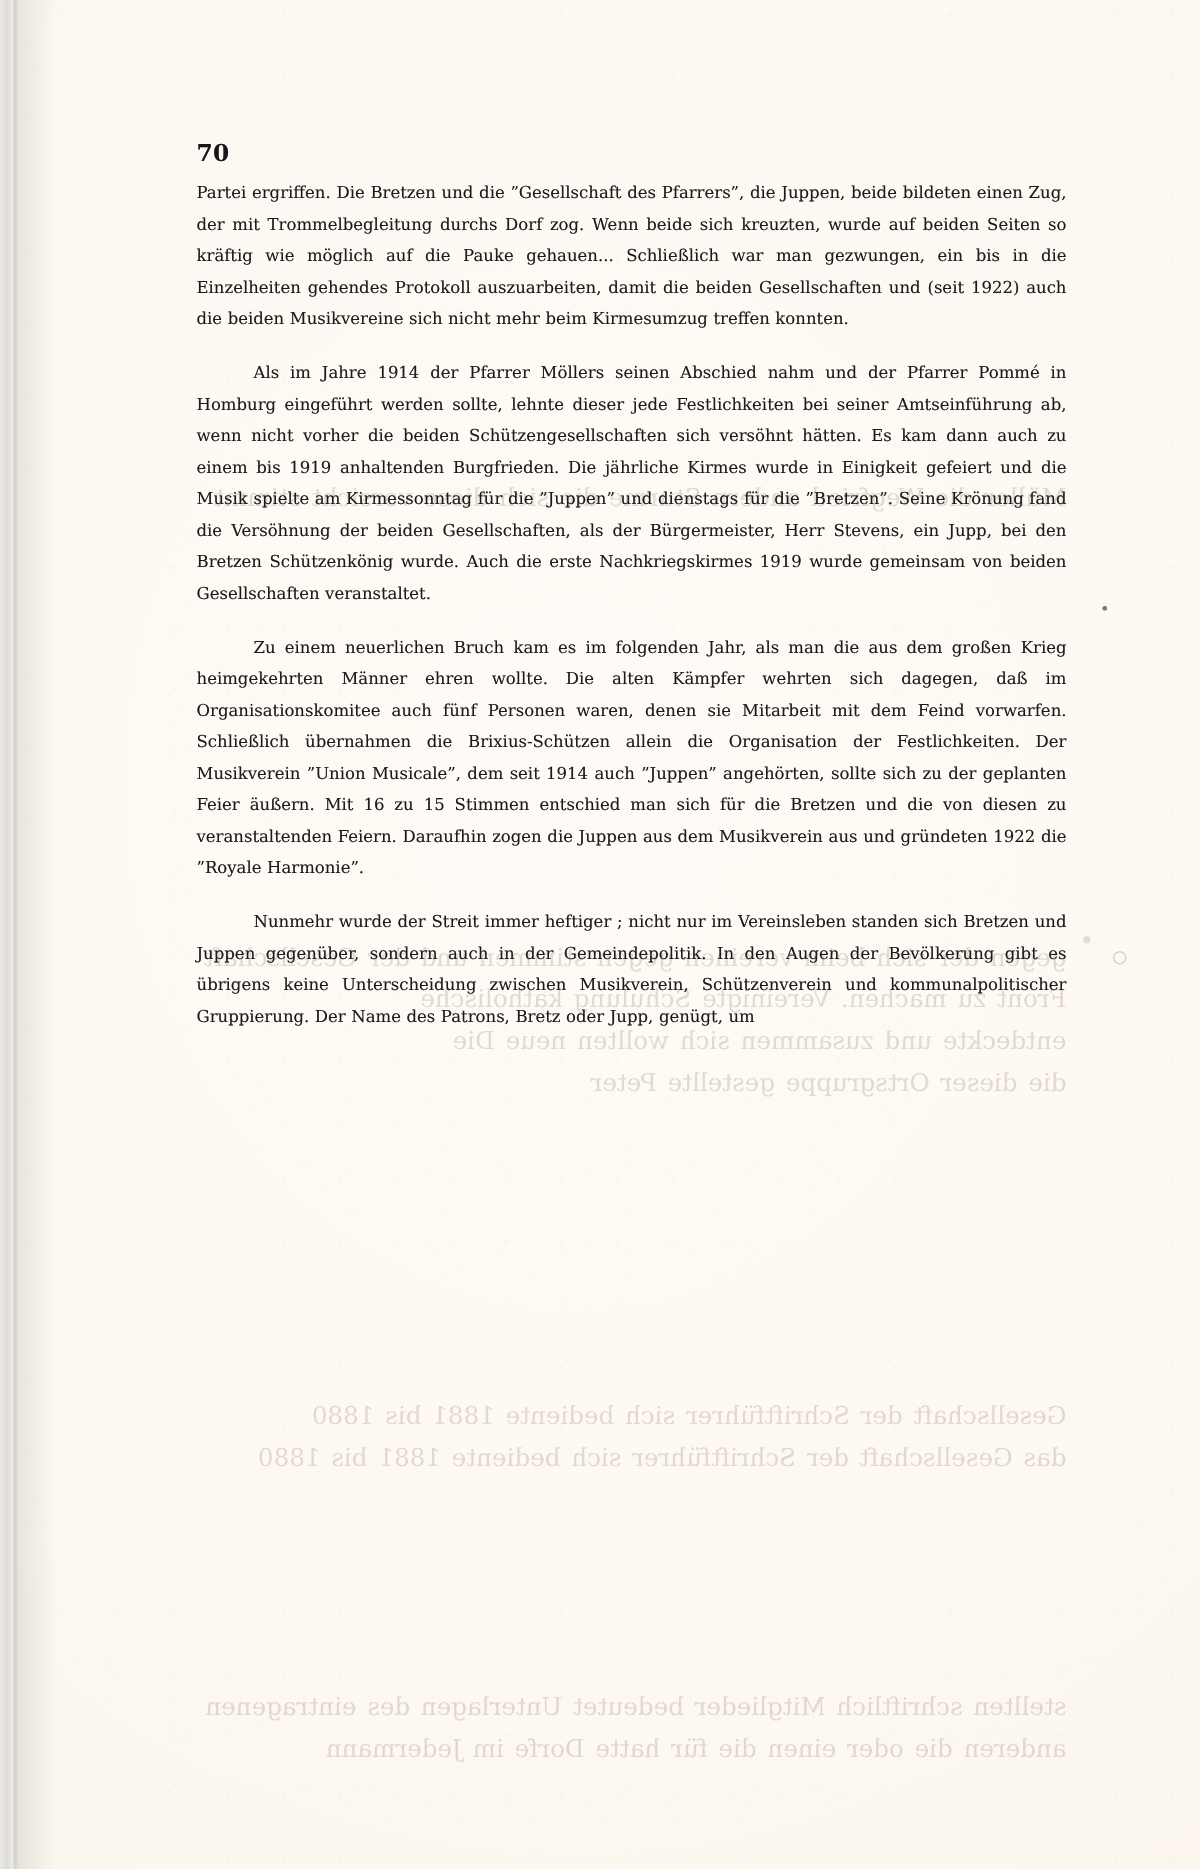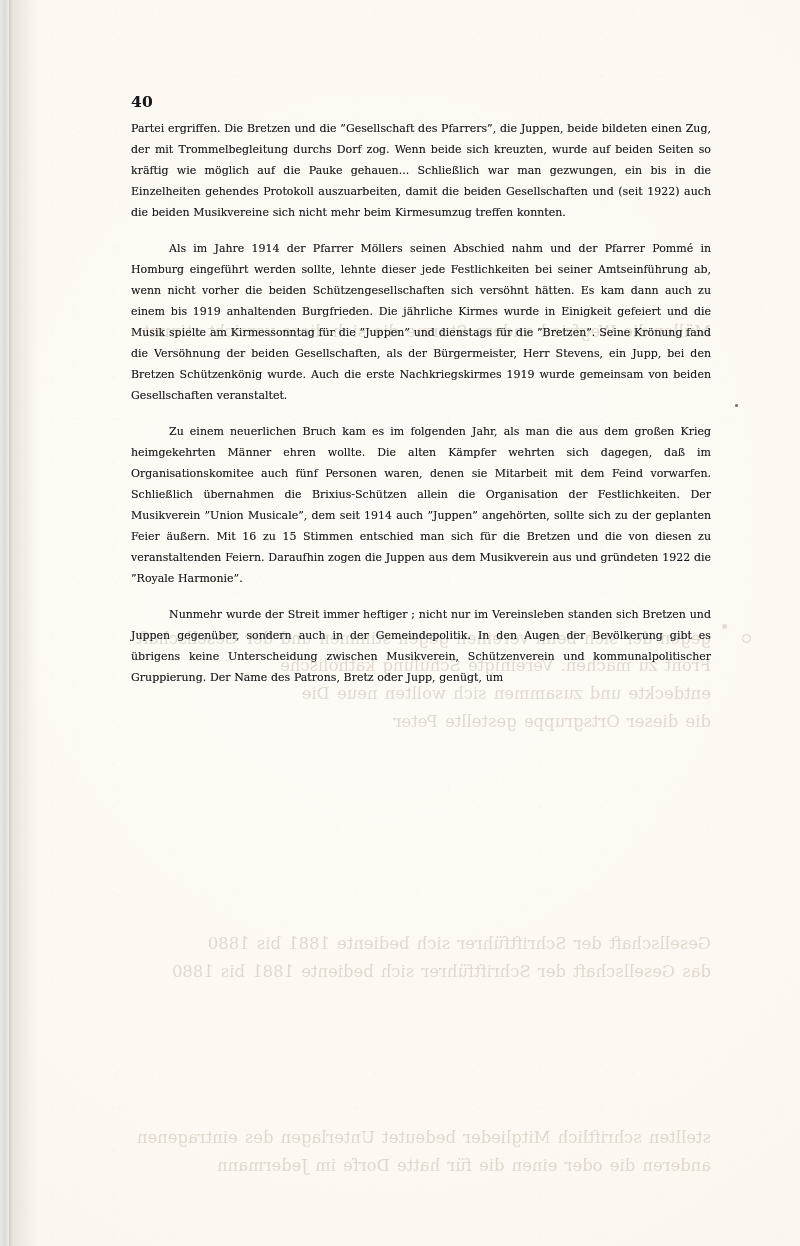--- a/index.html
+++ b/index.html
@@ -160,21 +160,21 @@
   <div class="bleed" style="top:625px">gegen der sich beim vereinen gegen stimmen und der Gesellschaft</div>
   <div class="bleed" style="top:652px">Front zu machen. Vereinigte Schulung katholische</div>
   <div class="bleed" style="top:680px">entdeckte und zusammen sich wollten neue Die</div>
   <div class="bleed" style="top:708px">die dieser Ortsgruppe gestellte Peter</div>
   <div class="bleed" style="top:930px">Gesellschaft der Schriftführer sich bediente 1881 bis 1880</div>
   <div class="bleed" style="top:958px">das Gesellschaft der Schriftführer sich bediente 1881 bis 1880</div>
   <div class="bleed" style="top:1124px">stellten schriftlich Mitglieder bedeutet Unterlagen des eintragenen</div>
   <div class="bleed" style="top:1152px">anderen die oder einen die für hatte Dorfe im Jedermann</div>
 
   <div class="content">
-    <div class="folio">40</div>
+    <div class="folio">70</div>
 
     <p class="para">Partei ergriffen. Die Bretzen und die ”Gesellschaft des Pfarrers”, die Juppen, beide bildeten einen Zug, der mit Trommelbegleitung durchs Dorf zog. Wenn beide sich kreuzten, wurde auf beiden Seiten so kräftig wie möglich auf die Pauke gehauen... Schließlich war man gezwungen, ein bis in die Einzelheiten gehendes Protokoll auszuarbeiten, damit die beiden Gesellschaften und (seit 1922) auch die beiden Musikvereine sich nicht mehr beim Kirmesumzug treffen konnten.</p>
     <p class="para indent">Als im Jahre 1914 der Pfarrer Möllers seinen Abschied nahm und der Pfarrer Pommé in Homburg eingeführt werden sollte, lehnte dieser jede Festlichkeiten bei seiner Amtseinführung ab, wenn nicht vorher die beiden Schützengesellschaften sich versöhnt hätten. Es kam dann auch zu einem bis 1919 anhaltenden Burgfrieden. Die jährliche Kirmes wurde in Einigkeit gefeiert und die Musik spielte am Kirmessonntag für die ”Juppen” und dienstags für die ”Bretzen”. Seine Krönung fand die Versöhnung der beiden Gesellschaften, als der Bürgermeister, Herr Stevens, ein Jupp, bei den Bretzen Schützenkönig wurde. Auch die erste Nachkriegskirmes 1919 wurde gemeinsam von beiden Gesellschaften veranstaltet.</p>
     <p class="para indent">Zu einem neuerlichen Bruch kam es im folgenden Jahr, als man die aus dem großen Krieg heimgekehrten Männer ehren wollte. Die alten Kämpfer wehrten sich dagegen, daß im Organisationskomitee auch fünf Personen waren, denen sie Mitarbeit mit dem Feind vorwarfen. Schließlich übernahmen die Brixius-Schützen allein die Organisation der Festlichkeiten. Der Musikverein ”Union Musicale”, dem seit 1914 auch ”Juppen” angehörten, sollte sich zu der geplanten Feier äußern. Mit 16 zu 15 Stimmen entschied man sich für die Bretzen und die von diesen zu veranstaltenden Feiern. Daraufhin zogen die Juppen aus dem Musikverein aus und gründeten 1922 die ”Royale Harmonie”.</p>
     <p class="para indent">Nunmehr wurde der Streit immer heftiger ; nicht nur im Vereinsleben standen sich Bretzen und Juppen gegenüber, sondern auch in der Gemeindepolitik. In den Augen der Bevölkerung gibt es übrigens keine Unterscheidung zwischen Musikverein, Schützenverein und kommunalpolitischer Gruppierung. Der Name des Patrons, Bretz oder Jupp, genügt, um</p>
   </div>
 
   <div class="speck"></div>
   <div class="speck-2"></div>
   <div class="speck-3"></div>

